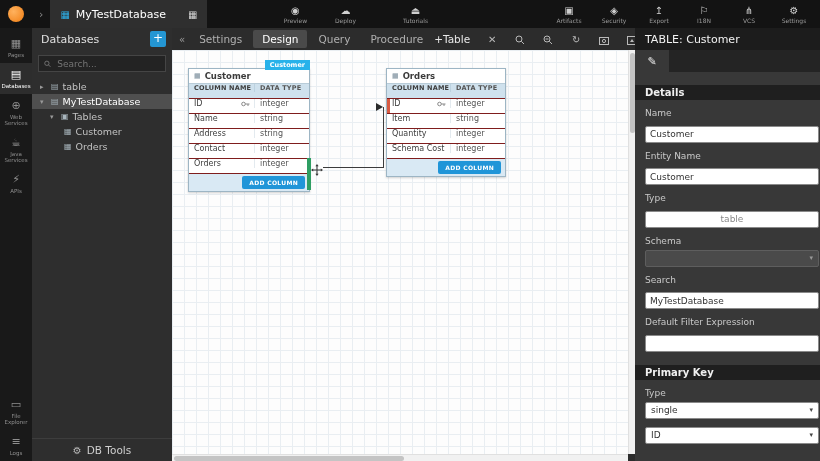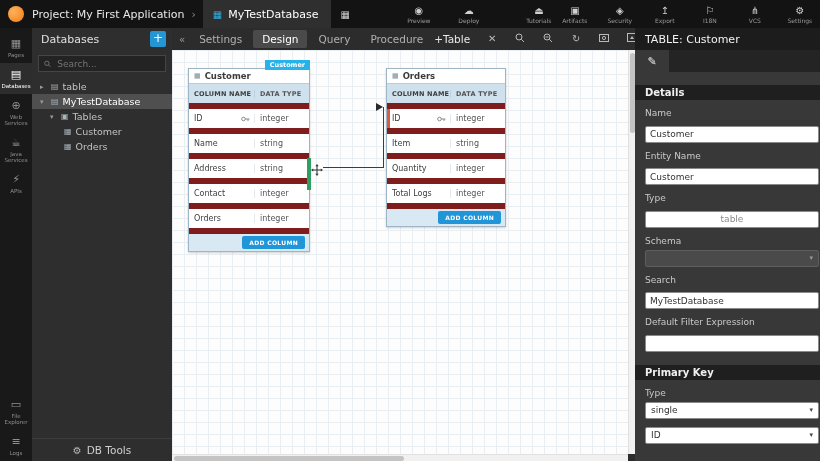--- a/index.html
+++ b/index.html
@@ -46,35 +46,35 @@
   .lvl1 { padding-left:18px; } .lvl2 { padding-left:32px; }
   .sb-footer { position:absolute; bottom:0; left:0; right:0; height:23px; border-top:1px solid #3d3d3d; display:flex; align-items:center; justify-content:center; gap:5px; color:#cfcfcf; font-size:10.5px; }
   .sb-footer .ficon { font-size:10px; color:#b5b5b5; }
 
   
   .main { position:absolute; top:28px; left:172px; width:463px; bottom:0; background:#2c2c2c; }
   .tabbar { height:22px; display:flex; align-items:center; padding:0 4px; gap:2px; }
   .tb-scroll { color:#9a9a9a; font-size:10px; padding:0 3px; }
   .tab { color:#b0b0b0; font-size:10.5px; padding:3px 9px; }
   .tab.active { background:#4a4a4a; color:#fff; border-radius:2px; }
-  .tb-right { margin-left:auto; display:flex; align-items:flex-start; gap:16px; padding-right:2px; }
+  .tb-right { margin-left:auto; display:flex; align-items:flex-end; gap:16px; padding-right:2px; }
   .addtable { color:#e8e8e8; font-size:10.5px; }
   .tbi { color:#b9b9b9; font-size:10px; width:12px; text-align:center; display:flex; align-items:center; justify-content:center; }
 
   .canvas { position:absolute; top:22px; left:0; right:7px; bottom:7px; background:#fdfdfd;
     background-image:linear-gradient(#e9eef2 1px, transparent 1px), linear-gradient(90deg,#e9eef2 1px, transparent 1px);
     background-size:12px 12px; overflow:hidden; }
 
   .entity { position:absolute; background:#fff; border:1px solid #9db5c4; box-shadow:0 1px 2px rgba(0,0,0,.18); font-size:8px; }
   .entity.customer { left:16px; top:18px; width:122px; }
   .entity.orders  { left:214px; top:18px; width:120px; }
   .etitle { height:15px; display:flex; align-items:center; gap:4px; padding:0 5px; border-bottom:1px solid #b9ccd8; font-size:8.5px; font-weight:bold; color:#3b3b3b; position:relative; background:#fff; }
   .eticon { font-size:7px; color:#7b8f9c; }
   .ebadge { position:absolute; top:-9px; right:-1px; background:#28b2ea; color:#fff; font-size:6.5px; padding:1px 5px; font-weight:bold; }
-  .erow { height:25px; display:flex; align-items:center; border-bottom:6px solid #7f1d1d; background:#fff; }
+  .erow { height:15px; display:flex; align-items:flex-start; border-bottom:1px solid #7f1d1d; background:#fff; }
   .cname { flex:1; padding-left:5px; color:#3d3d3d; display:flex; align-items:center; gap:3px; }
   .ctype { width:55px; padding-left:5px; color:#555; border-left:1px solid #e3eaef; display:flex; align-items:center; }
   .erow.ehead { background:#cfe1ed; font-weight:bold; font-size:6.5px; color:#47586b; letter-spacing:.2px; }
   .erow.ehead .ctype { border-left-color:#bcd2e0; }
   .keyicon { margin-left:auto; margin-right:4px; display:flex; align-items:center; }
   .efoot { height:17px; background:#d9e9f4; display:flex; align-items:center; justify-content:flex-end; padding-right:4px; }
   .addcol { background:#2095d8; color:#fff; font-size:6px; font-weight:bold; padding:3px 7px; border-radius:2px; letter-spacing:.3px; }
   .pkbar { box-shadow:inset 3px 0 0 #d95b43; }
 
   .rel-green { position:absolute; left:135px; top:108px; width:4px; height:32px; background:#2f9e63; }
@@ -104,21 +104,20 @@
   .fselect { height:17px; background:#fff; border:1px solid #8a8a8a; border-radius:2px; display:flex; align-items:center; justify-content:space-between; padding:0 5px; font-size:9px; color:#333; }
   .fselect .car { color:#444; font-size:7px; }
   .fselect.dark { background:#4a4a4a; border-color:#5e5e5e; }
   .fselect.dark .car { color:#999; }
 </style>
 </head>
 <body>
 
 <div class="topbar">
   <div class="logo"></div>
-  <span class="project-label">Project: My First Application</span>
   <span class="crumb-sep">›</span>
   <div class="topbar-tab">
     <span class="grid-glyph">▦</span>
     <span>MyTestDatabase</span>
     <span class="apps-glyph">▦</span>
   </div>
   <div class="top-actions">
     <div class="top-action">
       <span class="ticon">◉</span>
       <span class="tlabel">Preview</span>
@@ -359,21 +358,21 @@
       </div>
       <div class="erow">
         <span class="cname">Item</span>
         <span class="ctype">string</span>
       </div>
       <div class="erow">
         <span class="cname">Quantity</span>
         <span class="ctype">integer</span>
       </div>
       <div class="erow">
-        <span class="cname">Total Logs</span>
+        <span class="cname">Schema Cost</span>
         <span class="ctype">integer</span>
       </div>
       <div class="efoot">
         <span class="addcol">ADD COLUMN</span>
       </div>
     </div>
   </div>
 
   <div class="vscroll">
       <div class="vthumb"></div>

